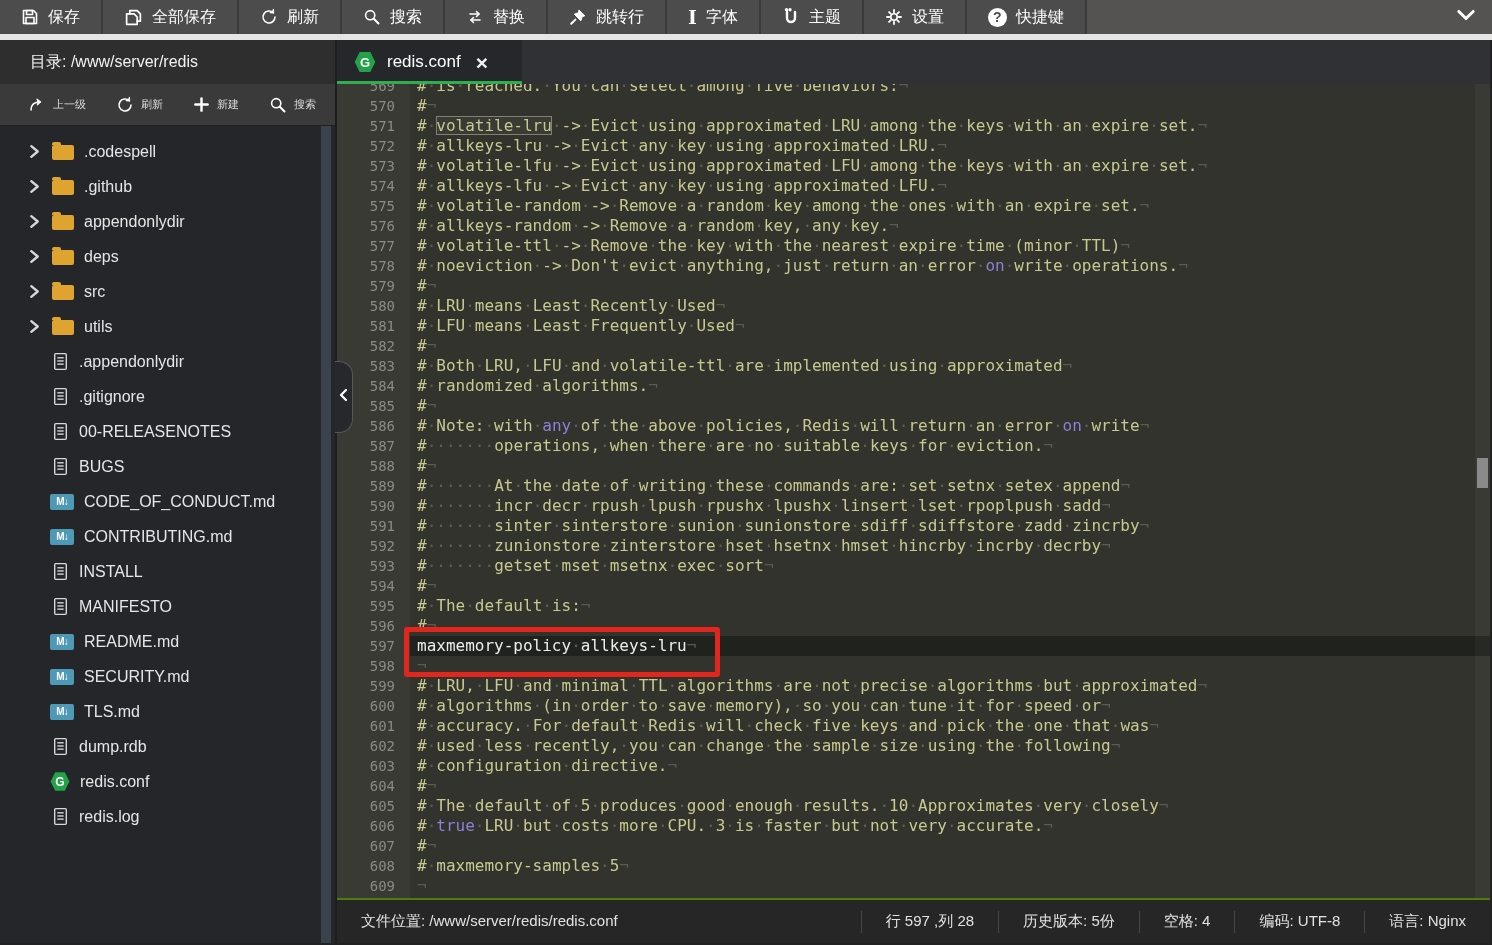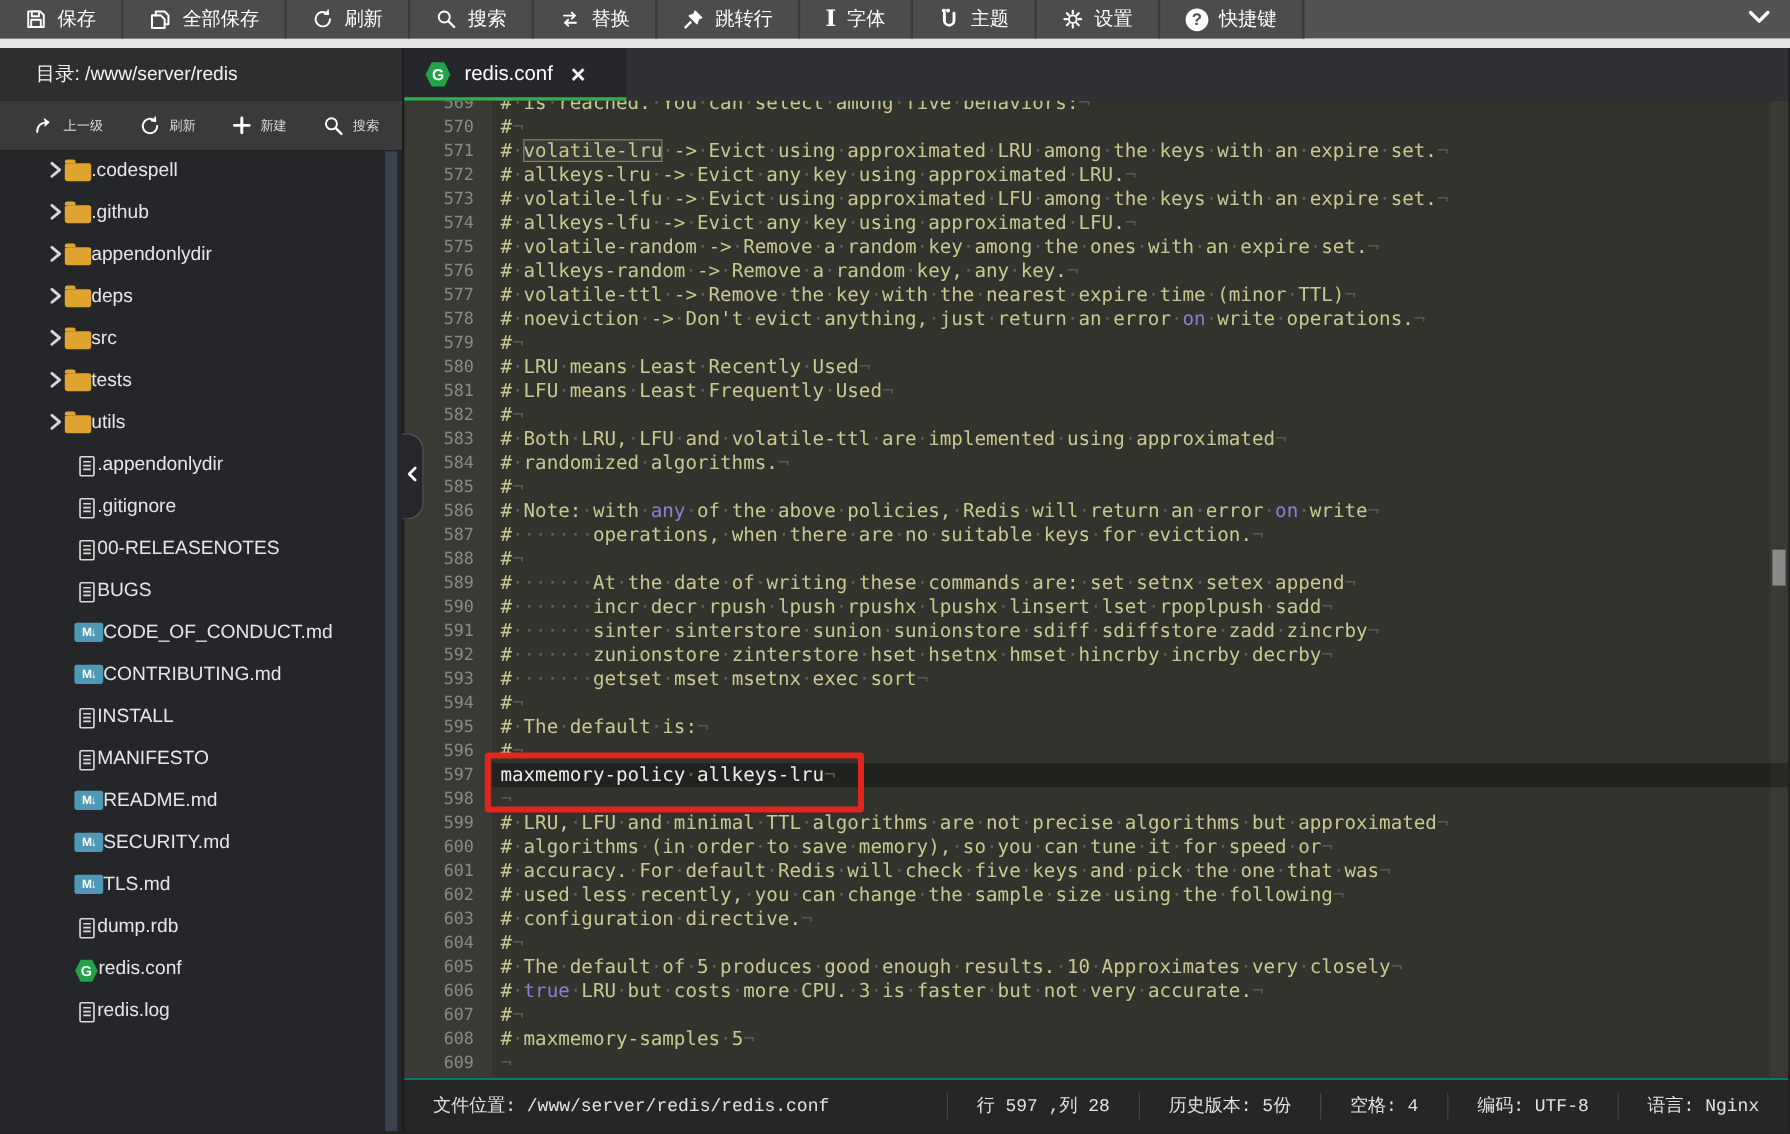--- a/index.html
+++ b/index.html
@@ -1,21 +1,21 @@
 <!DOCTYPE html>
 <html><head>
 <meta charset="utf-8">
 <style>
   * { margin:0; padding:0; box-sizing:border-box; }
   html,body { width:1492px; height:945px; overflow:hidden; background:#222;
               font-family:"Liberation Sans","DejaVu Sans",sans-serif; }
 
   
   .toolbar { height:40px; background:#545351; display:flex; align-items:stretch;
-             border-bottom:8px solid #e5e5e5; position:relative; }
+             border-bottom:6px solid #e5e5e5; position:relative; }
   .tb-btn { display:flex; align-items:center; gap:9px; padding:0 21px;
             background:#4c4c4c; border-right:2px solid #3a3a3a; cursor:pointer;
             color:#fff; font-size:16px; white-space:nowrap; }
   .tb-btn svg { display:block; }
   .tb-collapse { position:absolute; right:14px; top:0; height:100%;
                  display:flex; align-items:center; cursor:pointer; }
 
   
   .main { display:flex; height:903px; }
   .sidebar { width:337px; background:#242629; border-right:2px solid #1d1d1f;
@@ -25,21 +25,21 @@
   
   .dir-row { height:44px; background:#2e2e2e; color:#f2f2f2; font-size:16px;
              display:flex; align-items:center; padding-left:30px; flex:none; }
   .side-actions { height:42px; background:#3a3a3a; display:flex; align-items:center;
                   padding-left:16px; gap:6px; flex:none; border-bottom:1px solid #202022; }
   .sa-btn { display:flex; align-items:center; gap:7px; color:#dcdcdc; font-size:11px;
             padding:0 12px; cursor:pointer; }
   .tree { flex:1; position:relative; padding-top:8px; overflow:hidden; }
   .tree-scroll { position:absolute; top:0; right:4px; width:10px; height:100%;
                  background:#3a424e; }
-  .titem { height:35px; display:flex; padding-left:40px; 
+  .titem { height:35px; display:flex; align-items:center; padding-left:28px; gap:10px;
            color:#e6e6e6; font-size:16px; cursor:pointer; white-space:nowrap; }
   .titem .chev { width:14px; display:flex; }
   .folder-ic { width:22px; height:15px; background:#dfa42f; border-radius:2px;
                position:relative; margin-top:2px; }
   .folder-ic::before { content:""; position:absolute; top:-3px; left:0; width:9px; height:3px;
                        background:#dfa42f; border-radius:2px 2px 0 0; }
   .file-ic { margin-left:24px; display:flex; }
   .md-ic { margin-left:22px; width:24px; height:16px; background:#4e9ab6; border-radius:2px;
            color:#fff; font-size:10px; font-weight:bold; display:flex; align-items:center;
            justify-content:center; letter-spacing:-1px; }
@@ -87,22 +87,22 @@
 
   .red-box { position:absolute; left:67px; top:543px; width:316px; height:50px;
              border:5px solid #e2251d; border-radius:3px; pointer-events:none; z-index:20; }
 
   .vscroll { position:absolute; right:0; top:0; width:15px; height:100%;
              background:rgba(255,255,255,.035); }
   .vthumb { position:absolute; right:2px; top:374px; width:11px; height:30px;
             background:#8a8a8a; }
 
   
-  .statusbar { height:45px; background:#262626; border-top:2px solid #0f766e; flex:none;
-               display:flex; align-items:center; color:#e2e2e2; font-size:15px;font-family:Liberation Mono, monospace; }
+  .statusbar { height:45px; background:#262626; border-top:2px solid #4d7c0f; flex:none;
+               display:flex; align-items:center; color:#e2e2e2; font-size:15px; }
   .st-left { padding-left:24px; flex:1; }
   .st-item { padding:0 24px; height:22px; display:flex; align-items:center;
              border-left:1px solid #454545; white-space:nowrap; cursor:pointer; }
   .st-item:first-child { border-left:none; }
 
   svg { flex:none; }
 </style>
 </head>
 <body>
 
@@ -284,29 +284,20 @@
           <span>deps</span>
         </div>
         <div class="titem">
           <span class="chev">
             <svg width="13" height="15" viewBox="0 0 12 14">
               <polyline points="3,2 9,7 3,12" fill="none" stroke="#d8d8d8" stroke-width="2.2" stroke-linecap="round" stroke-linejoin="round"></polyline>
             </svg>
           </span>
           <span class="folder-ic"></span>
           <span>src</span>
-        </div>
-        <div class="titem">
-          <span class="chev">
-            <svg width="13" height="15" viewBox="0 0 12 14">
-              <polyline points="3,2 9,7 3,12" fill="none" stroke="#d8d8d8" stroke-width="2.2" stroke-linecap="round" stroke-linejoin="round"></polyline>
-            </svg>
-          </span>
-          <span class="folder-ic"></span>
-          <span>tests</span>
         </div>
         <div class="titem">
           <span class="chev">
             <svg width="13" height="15" viewBox="0 0 12 14">
               <polyline points="3,2 9,7 3,12" fill="none" stroke="#d8d8d8" stroke-width="2.2" stroke-linecap="round" stroke-linejoin="round"></polyline>
             </svg>
           </span>
           <span class="folder-ic"></span>
           <span>utils</span>
         </div>

